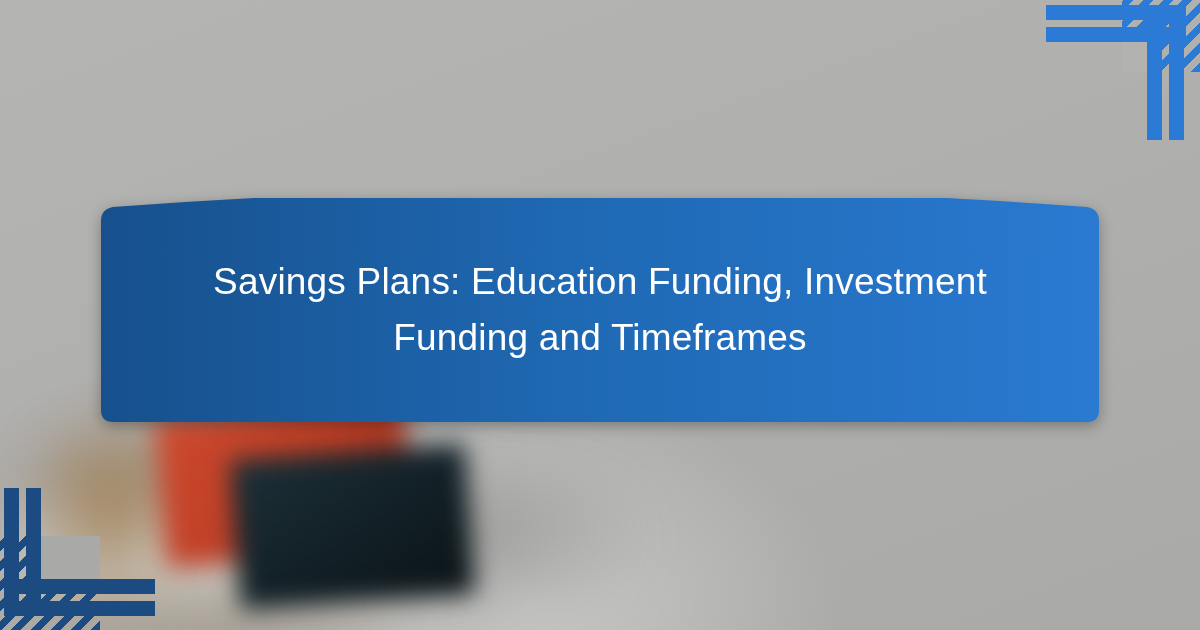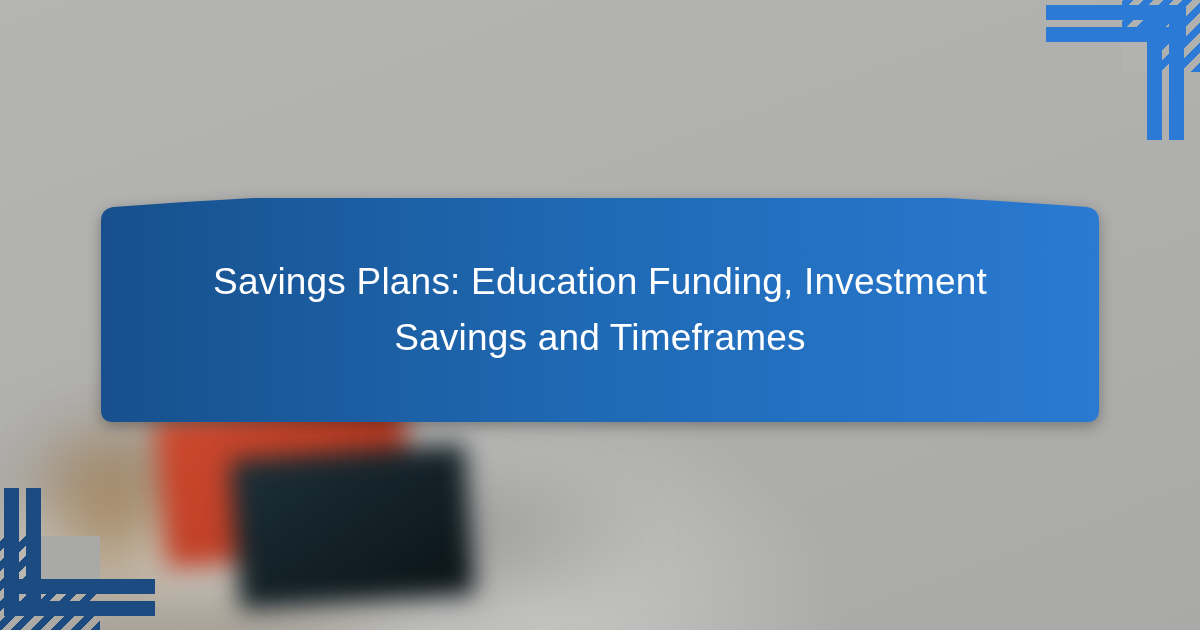--- a/index.html
+++ b/index.html
@@ -214,17 +214,17 @@
                  Q 998,11 998,23
                  L 998,212
                  Q 998,224 986,224
                  L 12,224
                  Q 0,224 0,212
                  Z" fill="url(#bannerGrad)"></path>
       </svg>
     </div>
     <div class="banner-text">
       <div class="title-line">Savings Plans: Education Funding, Investment</div>
-      <div class="title-line">Savings and Timeframes</div>
+      <div class="title-line">Funding and Timeframes</div>
     </div>
   </div>
 
 </div>
 
 </body></html>

